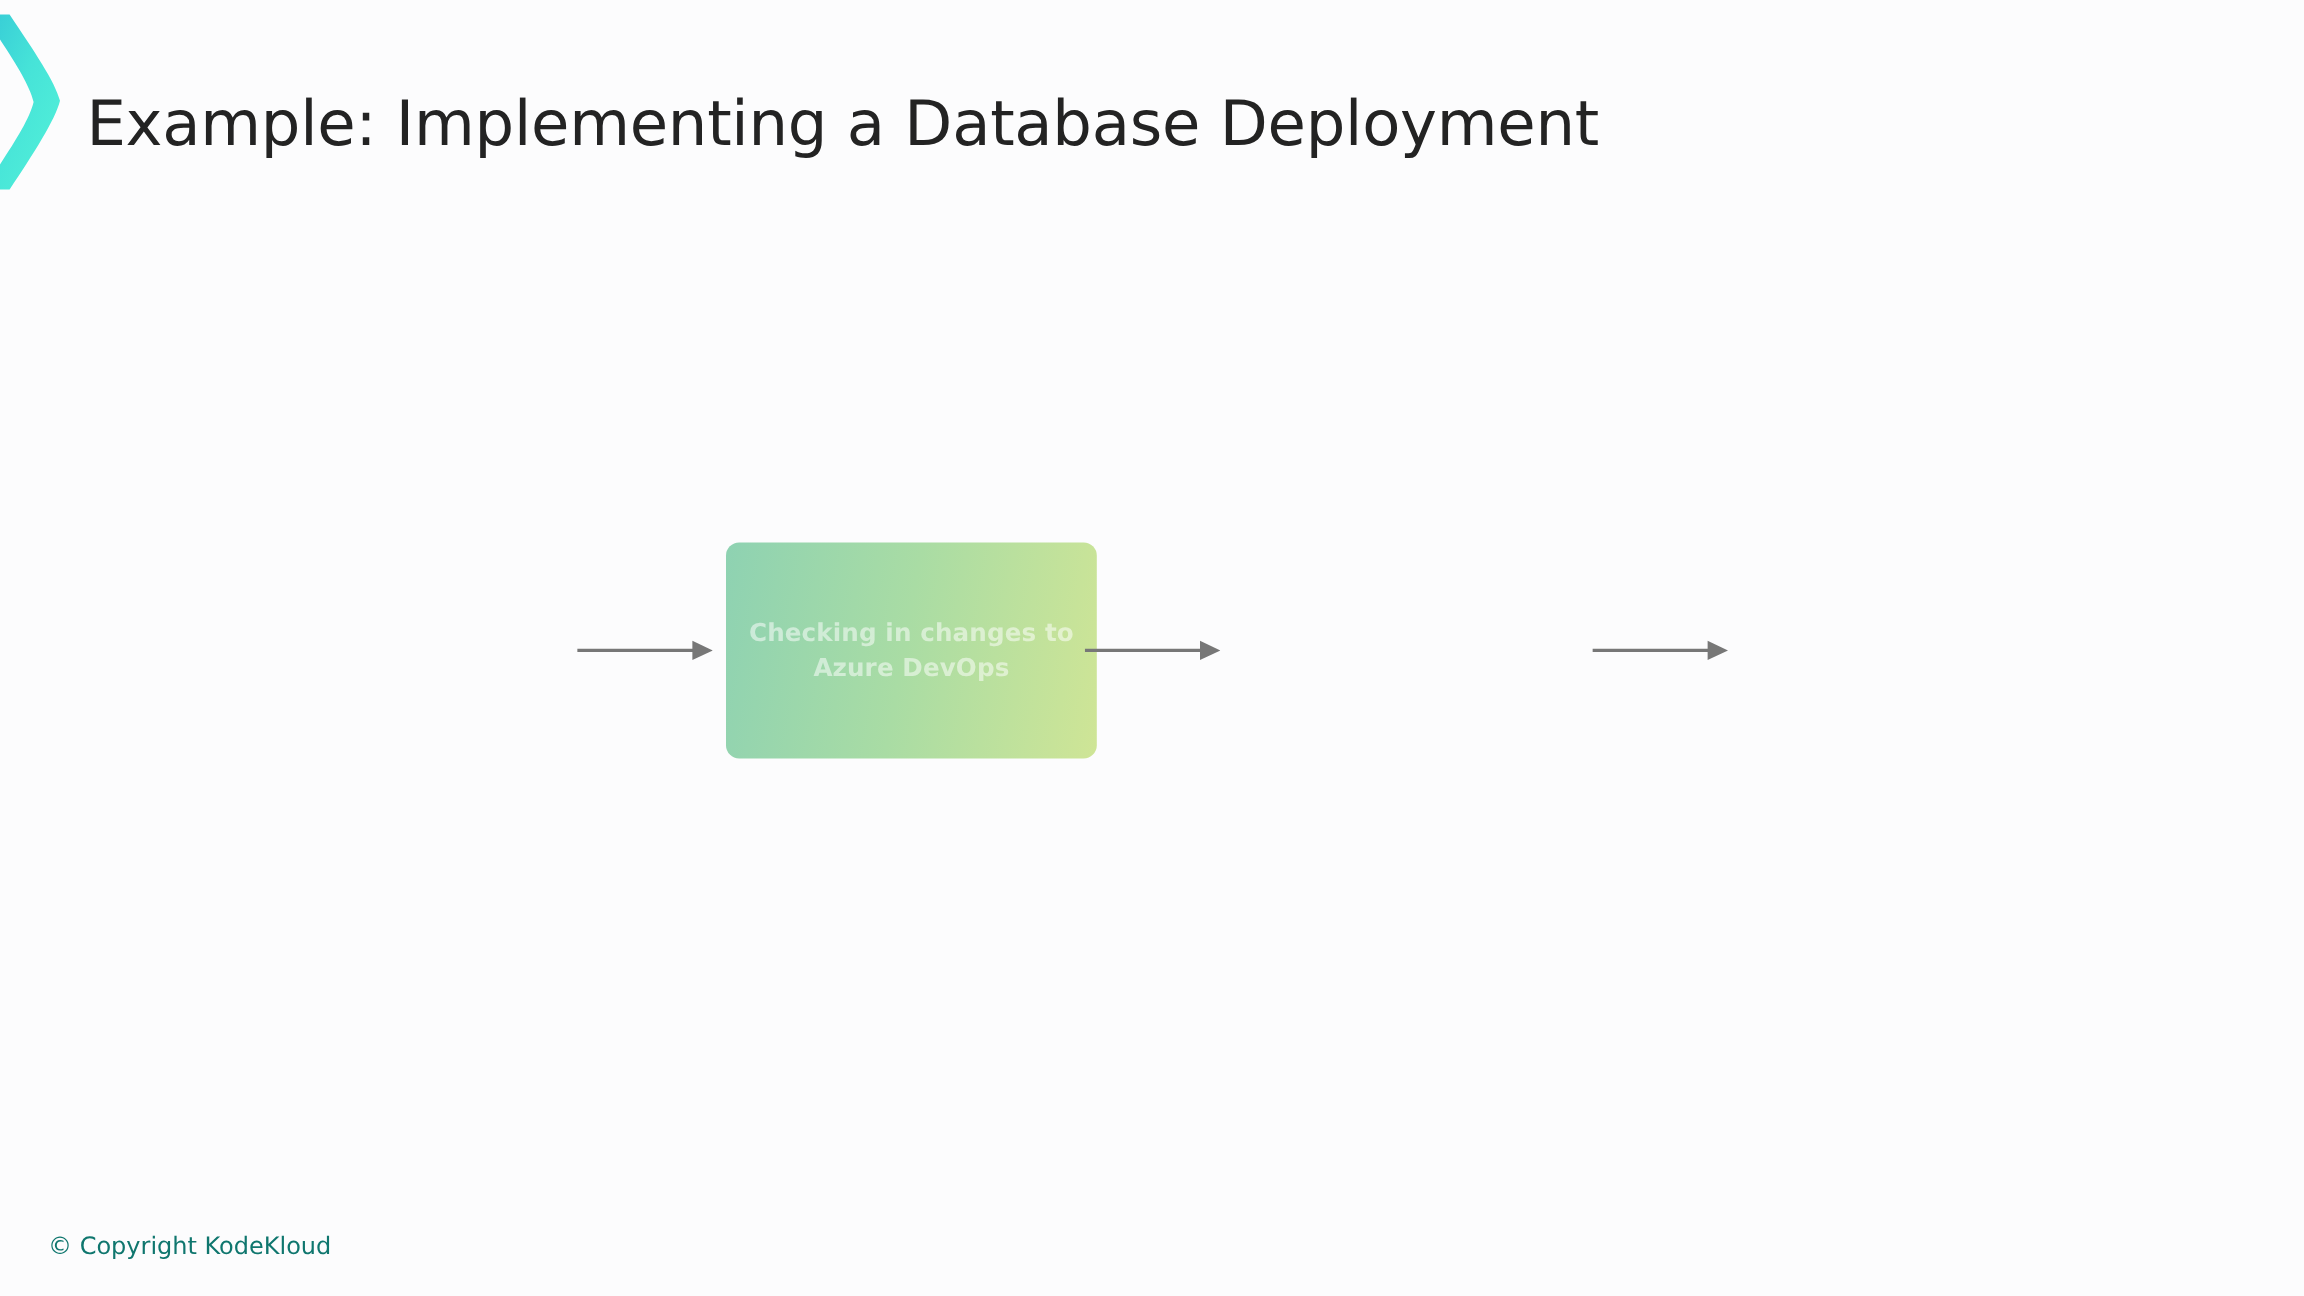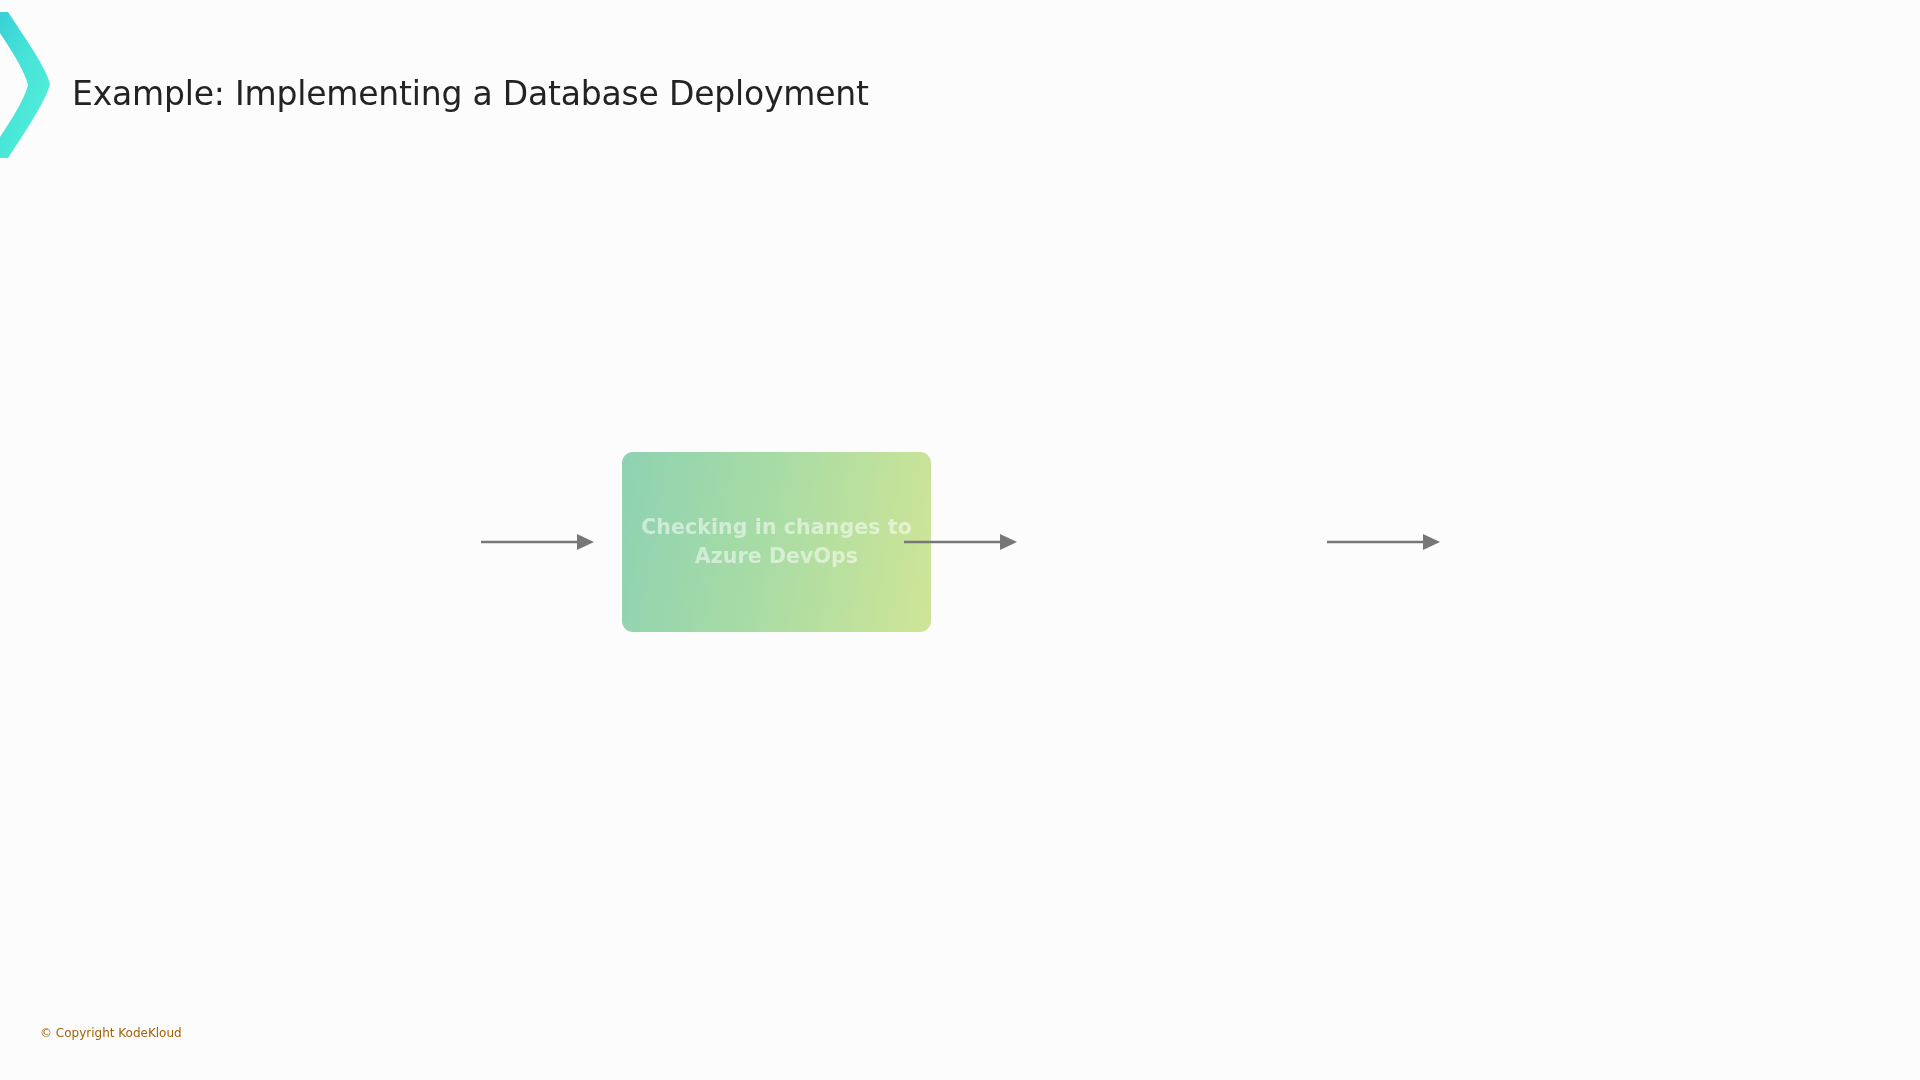--- a/index.html
+++ b/index.html
@@ -22,21 +22,21 @@
     top: 6px;
     width: 60px;
     height: 158px;
   }
 
   
   .slide-title {
     position: absolute;
     left: 72px;
     top: 74px;
-    font-size: 33px;
+    font-size: 52px;
     font-weight: 400;
     color: #232323;
     letter-spacing: -0.2px;
     white-space: nowrap;
     font-family: "DejaVu Sans", sans-serif;
   }
 
   
   .flow {
     position: absolute;
@@ -70,21 +70,21 @@
   
   .node-1 {
     left: 172px;
     width: 309px;
     background: linear-gradient(90deg, #ee96a3 0%, #f0a79c 38%, #f3c79b 100%);
   }
   .node-1 .node-label { color: rgba(255,255,255,0.47); }
 
   
   .node-2 {
-    left: 622px;
+    left: 605px;
     width: 309px;
     background: linear-gradient(100deg, #8ed2b2 0%, #a9dca4 48%, #cfe596 100%);
   }
   .node-2 .node-label { color: rgba(255,255,255,0.52); }
 
   
   .node-3 {
     left: 1017px;
     width: 309px;
     background: linear-gradient(100deg, #98a9f0 0%, #aba6f1 45%, #c5a2ee 100%);
@@ -108,22 +108,22 @@
   }
   .connector-1 { left: 481px; }
   .connector-2 { left: 904px; }
   .connector-3 { left: 1327px; }
 
   
   .footer-copyright {
     position: absolute;
     left: 40px;
     top: 1026px;
-    font-size: 12px;
-    color: #a16207;
+    font-size: 20px;
+    color: #0f766e;
     font-family: "DejaVu Sans", sans-serif;
   }
 </style>
 </head>
 <body>
 
 <div class="logo">
   <svg width="60" height="158" viewBox="0 0 60 158" xmlns="http://www.w3.org/2000/svg">
     <defs>
       <linearGradient id="chevGrad" x1="0" y1="0" x2="1" y2="1">

